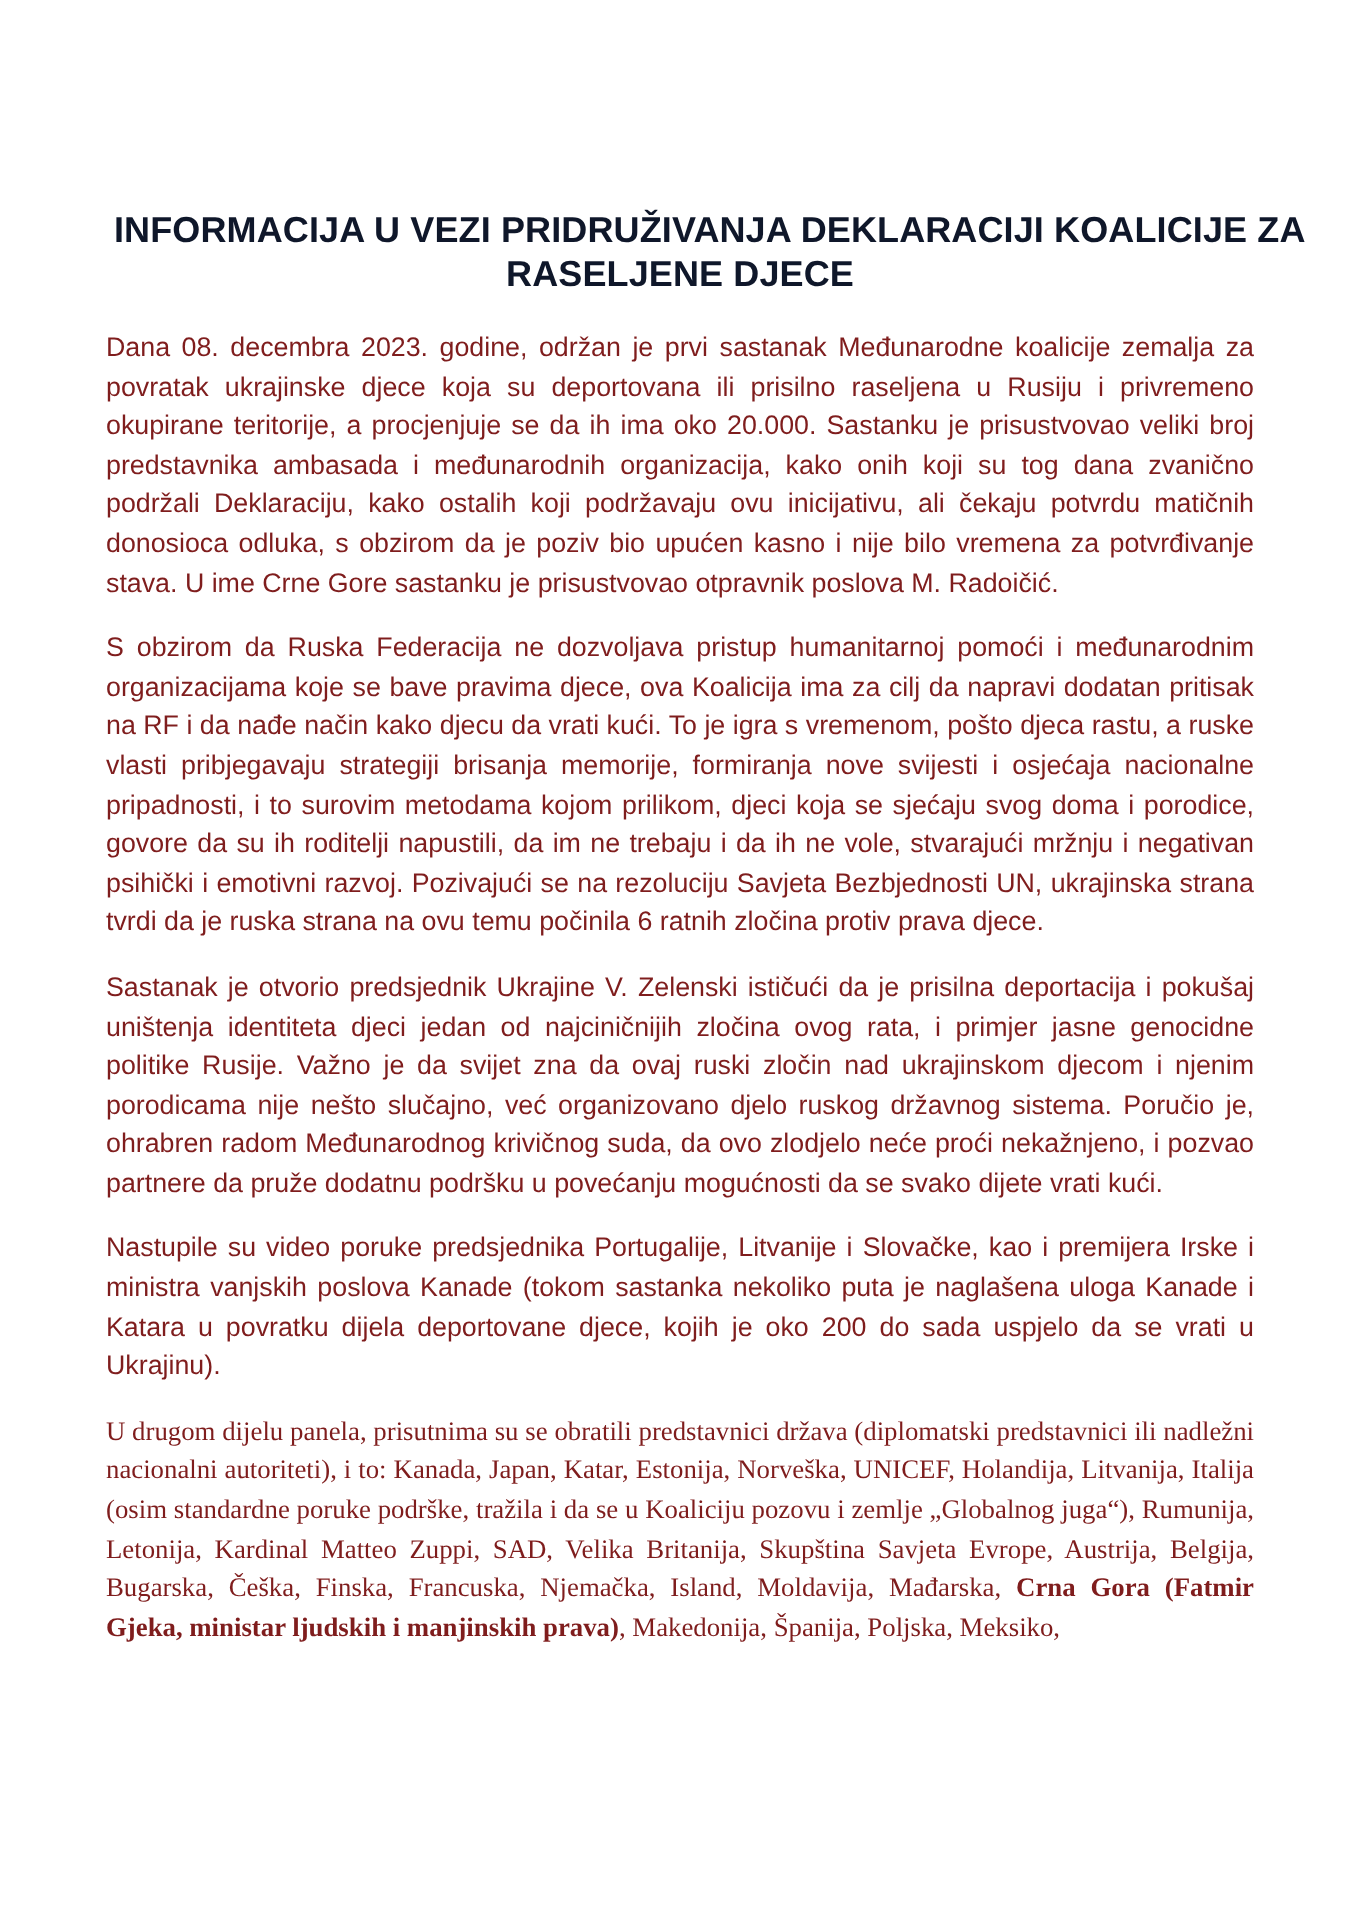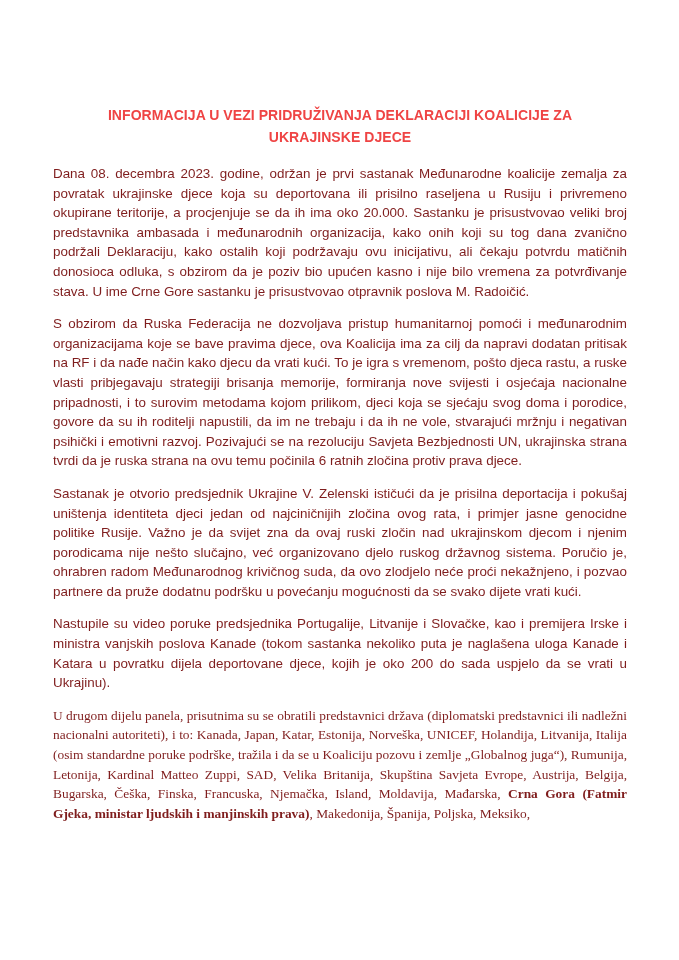--- a/index.html
+++ b/index.html
@@ -26,28 +26,28 @@
   }
 
   .doc-body {
     position: absolute;
     left: 53px;
     top: 104px;
     width: 574px;
   }
 
   .doc-title {
-    font-size: 14px;
+    font-size: 18px;
     font-weight: bold;
     line-height: 22px;
     text-align: center;
     letter-spacing: 0.06px;
     margin: 0 0 16px 0;
     padding: 0 4px;
-    color: #ef4444;
+    color: #0f172a;
   }
 
   .doc-title .title-line {
     display: block;
     white-space: nowrap;
   }
 
   .para {
     font-size: 13.4px;
     line-height: 19.6px;
@@ -70,21 +70,21 @@
 </style>
 </head>
 <body>
 
 <div class="page">
 
   <div class="doc-body">
 
     <h1 class="doc-title">
       <span class="title-line">INFORMACIJA U VEZI PRIDRUŽIVANJA DEKLARACIJI KOALICIJE ZA</span>
-      <span class="title-line">UKRAJINSKE DJECE</span>
+      <span class="title-line">RASELJENE DJECE</span>
     </h1>
 
     <p class="para">Dana 08. decembra 2023. godine, održan je prvi sastanak Međunarodne koalicije zemalja za povratak ukrajinske djece koja su deportovana ili prisilno raseljena u Rusiju i privremeno okupirane teritorije, a procjenjuje se da ih ima oko 20.000. Sastanku je prisustvovao veliki broj predstavnika ambasada i međunarodnih organizacija, kako onih koji su tog dana zvanično podržali Deklaraciju, kako ostalih koji podržavaju ovu inicijativu, ali čekaju potvrdu matičnih donosioca odluka, s obzirom da je poziv bio upućen kasno i nije bilo vremena za potvrđivanje stava. U ime Crne Gore sastanku je prisustvovao otpravnik poslova M. Radoičić.</p>
 
     <p class="para">S obzirom da Ruska Federacija ne dozvoljava pristup humanitarnoj pomoći i međunarodnim organizacijama koje se bave pravima djece, ova Koalicija ima za cilj da napravi dodatan pritisak na RF i da nađe način kako djecu da vrati kući. To je igra s vremenom, pošto djeca rastu, a ruske vlasti pribjegavaju strategiji brisanja memorije, formiranja nove svijesti i osjećaja nacionalne pripadnosti, i to surovim metodama kojom prilikom, djeci koja se sjećaju svog doma i porodice, govore da su ih roditelji napustili, da im ne trebaju i da ih ne vole, stvarajući mržnju i negativan psihički i emotivni razvoj. Pozivajući se na rezoluciju Savjeta Bezbjednosti UN, ukrajinska strana tvrdi da je ruska strana na ovu temu počinila 6 ratnih zločina protiv prava djece.</p>
 
     <p class="para">Sastanak je otvorio predsjednik Ukrajine V. Zelenski ističući da je prisilna deportacija i pokušaj uništenja identiteta djeci jedan od najciničnijih zločina ovog rata, i primjer jasne genocidne politike Rusije. Važno je da svijet zna da ovaj ruski zločin nad ukrajinskom djecom i njenim porodicama nije nešto slučajno, već organizovano djelo ruskog državnog sistema. Poručio je, ohrabren radom Međunarodnog krivičnog suda, da ovo zlodjelo neće proći nekažnjeno, i pozvao partnere da pruže dodatnu podršku u povećanju mogućnosti da se svako dijete vrati kući.</p>
 
     <p class="para">Nastupile su video poruke predsjednika Portugalije, Litvanije i Slovačke, kao i premijera Irske i ministra vanjskih poslova Kanade (tokom sastanka nekoliko puta je naglašena uloga Kanade i Katara u povratku dijela deportovane djece, kojih je oko 200 do sada uspjelo da se vrati u Ukrajinu).</p>
 

